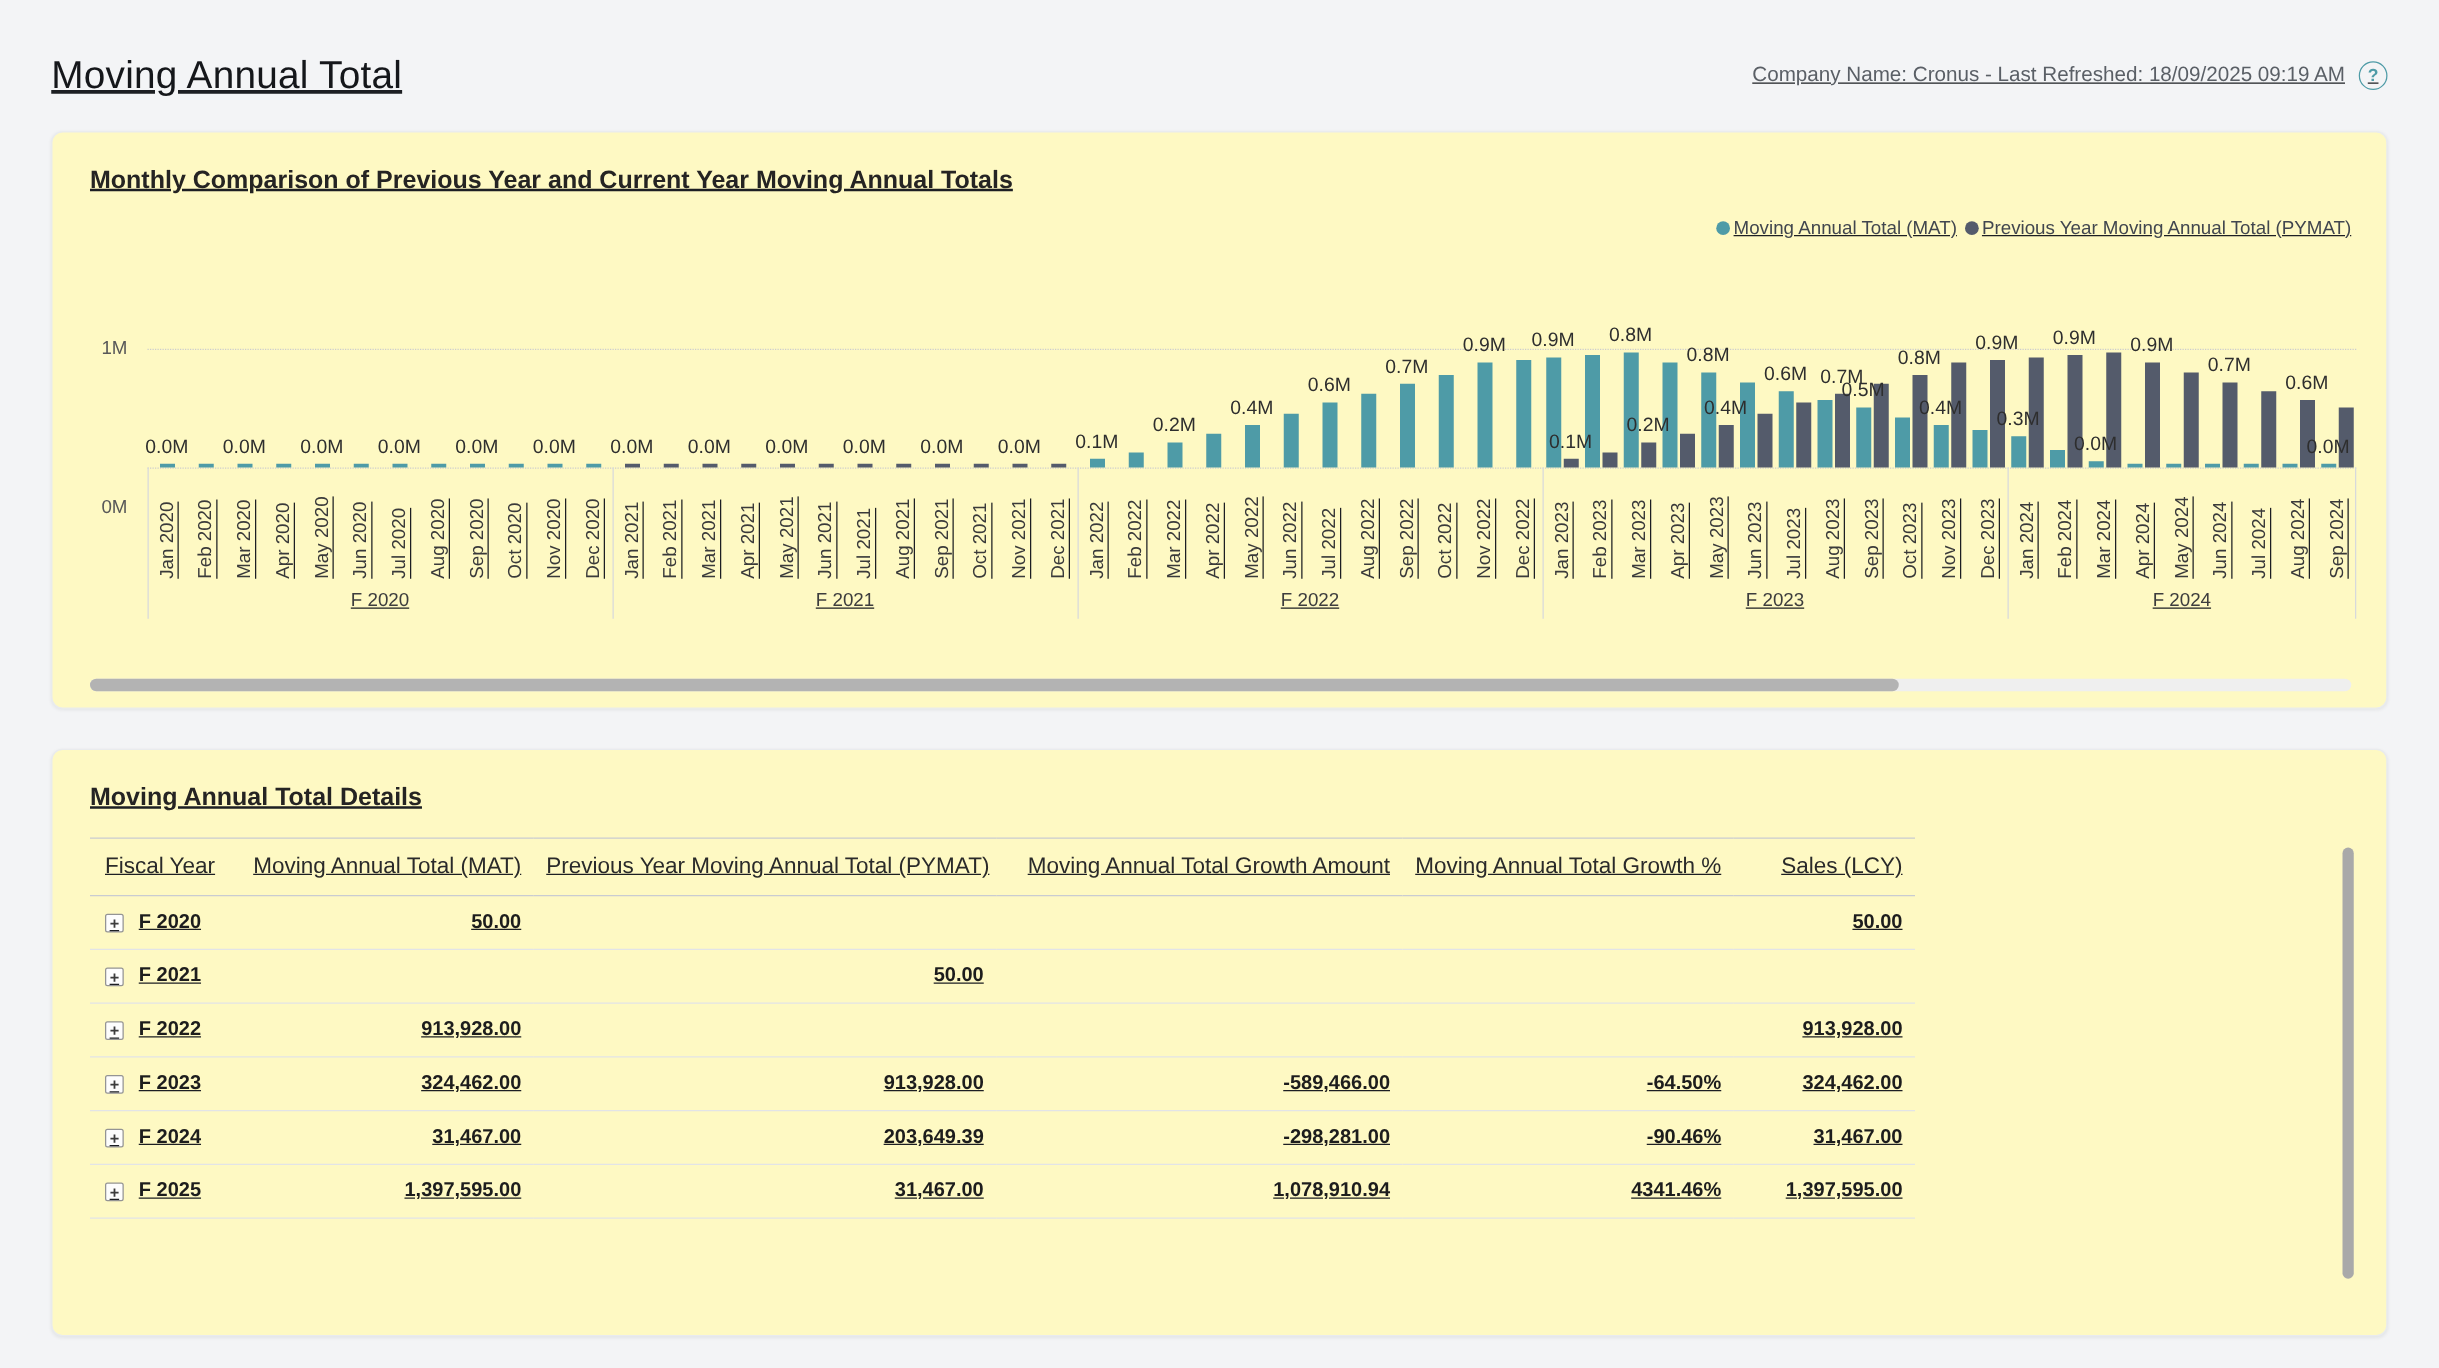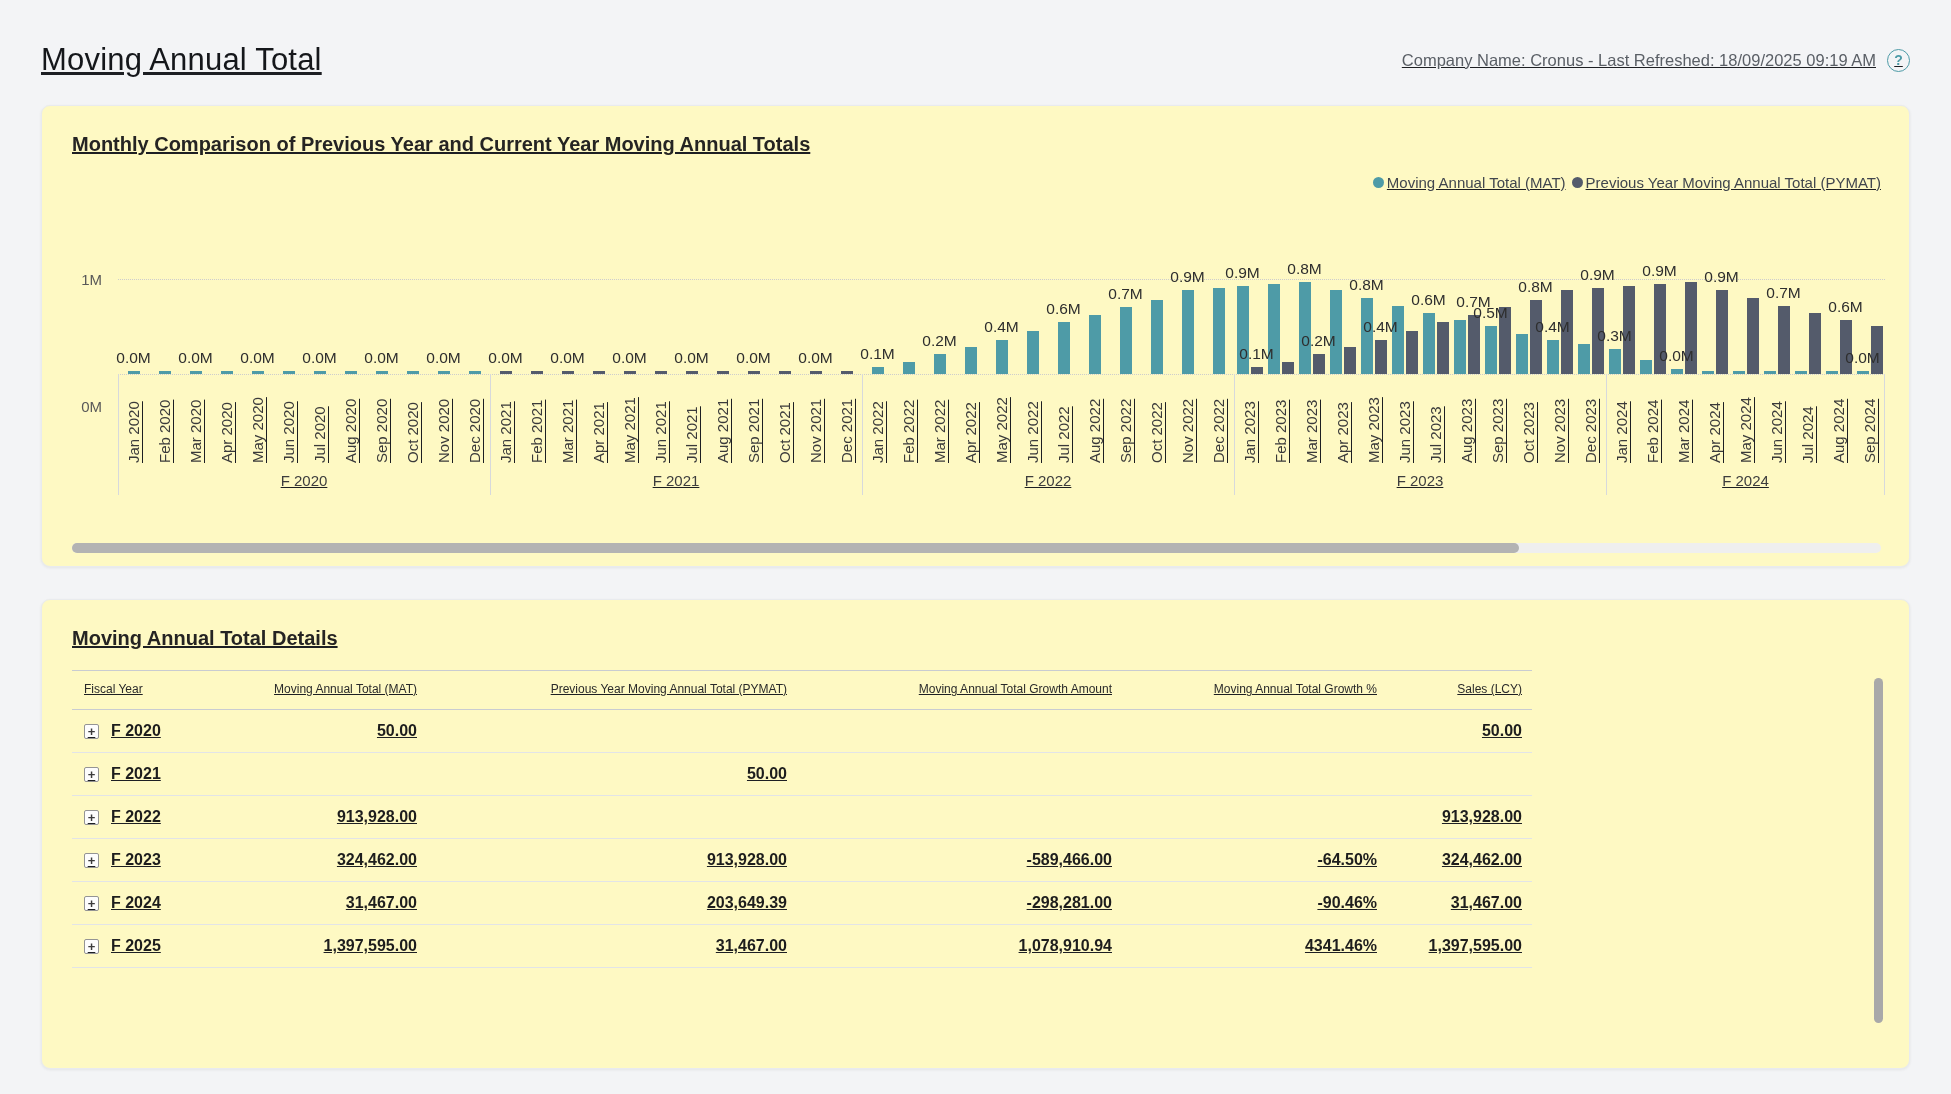--- a/index.html
+++ b/index.html
@@ -70,21 +70,21 @@
   .fy-label { text-align:center; padding:9px 0 6px; font-size:15px; color:#3d3d3d; }
   .hscroll {
     position:absolute; left:30px; right:28px; bottom:13px; height:10px;
     background:#efefef; border-radius:5px; cursor:pointer;
   }
   .hscroll-thumb { width:80%; height:100%; background:#b3b3b3; border-radius:5px; }
 
   
   .details-table { border-collapse:collapse; width:1460px; margin-top:20px; table-layout:fixed; }
   .details-table th {
-    font-weight:400; color:#2a2a2a; font-size:12px; text-align:right;
+    font-weight:400; color:#2a2a2a; font-size:18px; text-align:right;
     padding:11px 10px 13px 10px; border-top:1px solid #c9ccd1; border-bottom:1px solid #c9ccd1;
     white-space:nowrap; cursor:pointer;margin-top:32px;
   }
   .details-table th:first-child { text-align:left; padding-left:12px; }
   .details-table td {
     text-align:right; font-weight:700; font-size:16px; color:#1d1d1d;
     padding:12px 10px; border-bottom:1px solid #e2e4e7; white-space:nowrap;
   }
   .details-table td.fy { text-align:left; padding-left:12px; }
   .fy-inner { display:flex; align-items:center; gap:12px; font-weight:700; font-size:16px; }

